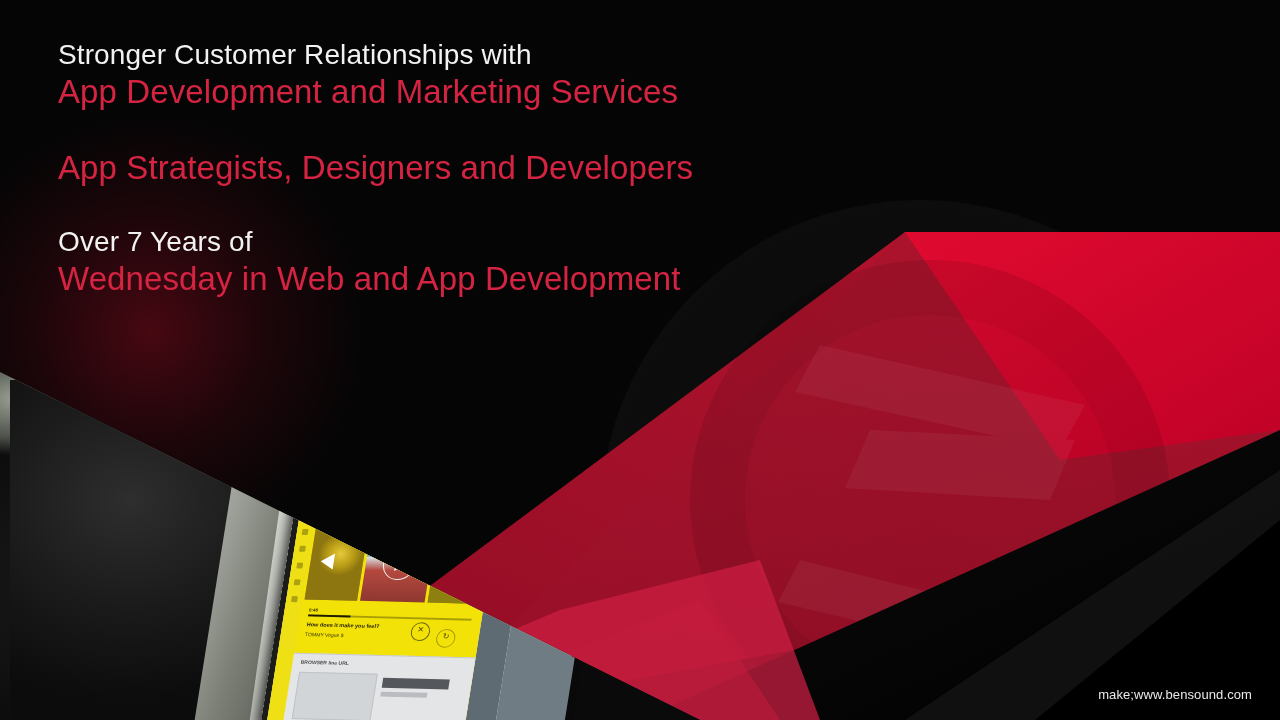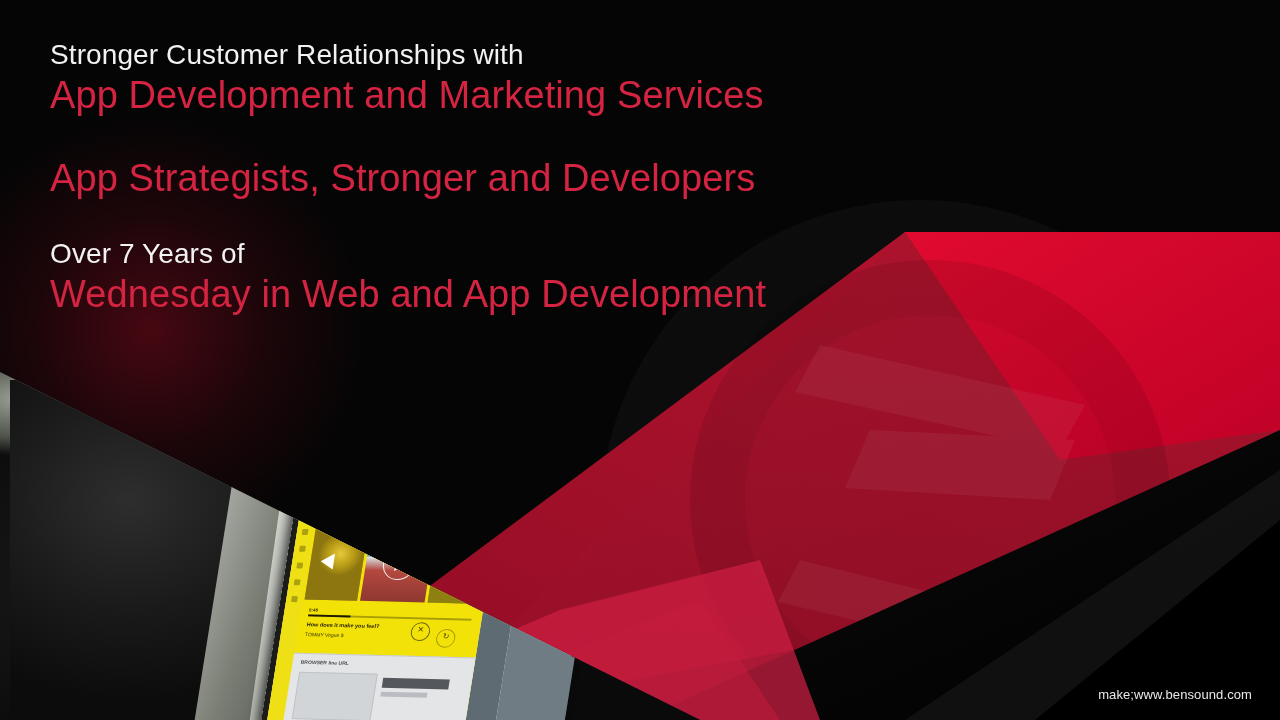--- a/index.html
+++ b/index.html
@@ -374,36 +374,36 @@
   }
   .contact-sub {
     font-size: 4.5px;
     color: rgba(242,245,247,.68);
     white-space: nowrap;
   }
 
   
   .headlines {
     position: absolute;
-    left: 50px;
+    left: 58px;
     top: 38px;
     width: 820px;
   }
   .hblock { margin-bottom: 36px; }
   .hblock:last-child { margin-bottom: 16px; }
   .h-small {
     font-size: 28px;
     line-height: 1.22;
     color: #f2f2f2;
     font-weight: 400;
     letter-spacing: .1px;
     white-space: nowrap;
   }
   .h-big {
-    font-size: 38px;
+    font-size: 33px;
     line-height: 1.22;
     color: #d42442;
     font-weight: 400;
     letter-spacing: .1px;
     white-space: nowrap;
   }
 
   
   .credit {
     position: absolute;
@@ -574,21 +574,21 @@
   </div>
 
   <div class="headlines">
 
     <div class="hblock">
       <div class="h-small">Stronger Customer Relationships with</div>
       <div class="h-big">App Development and Marketing Services</div>
     </div>
 
     <div class="hblock">
-      <div class="h-big">App Strategists, Stronger and Developers</div>
+      <div class="h-big">App Strategists, Designers and Developers</div>
     </div>
 
     <div class="hblock">
       <div class="h-small">Over 7 Years of</div>
       <div class="h-big">Wednesday in Web and App Development</div>
     </div>
 
   </div>
 
   <div class="credit">make;www.bensound.com</div>

